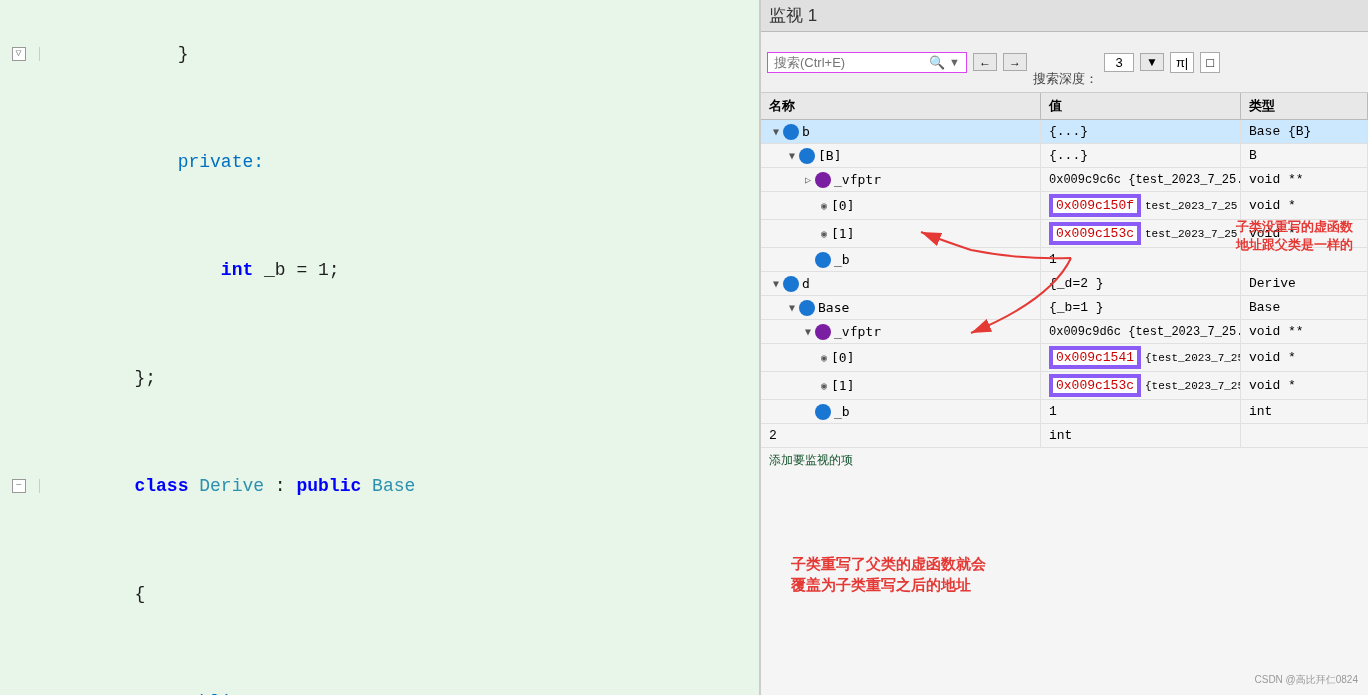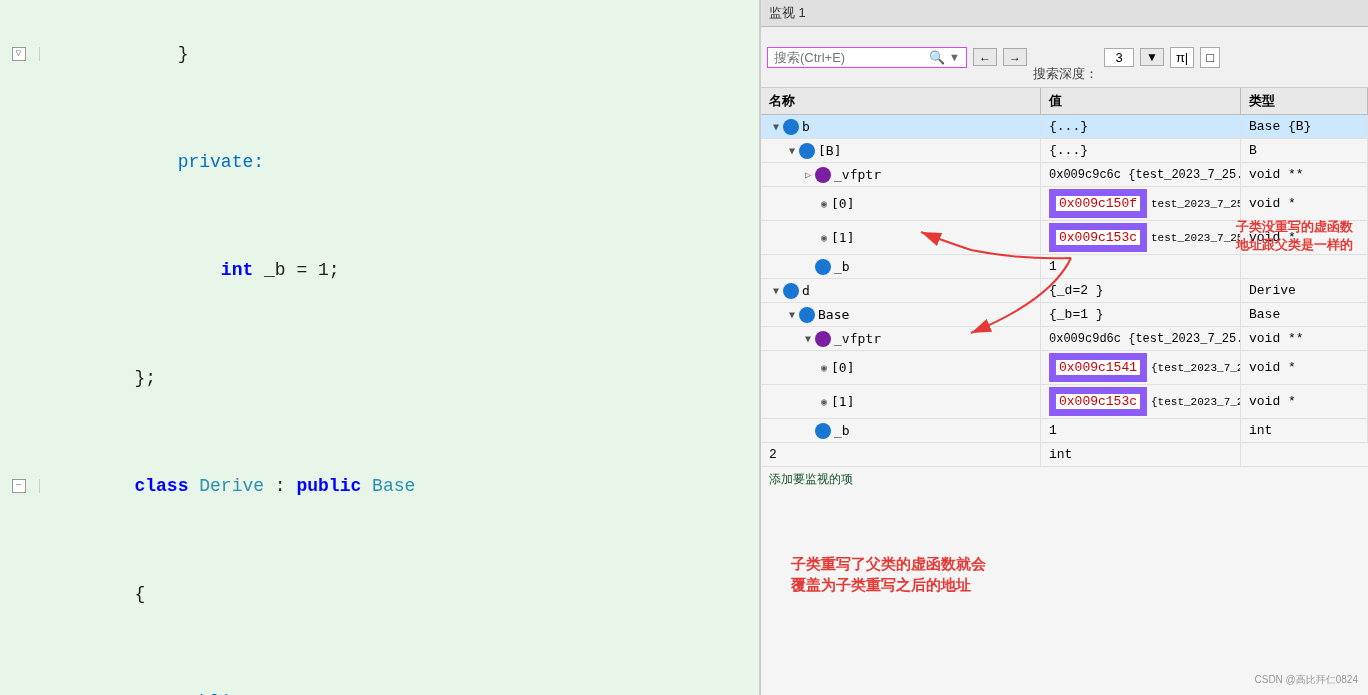--- a/index.html
+++ b/index.html
@@ -81,21 +81,21 @@
       background: #f5f5f5;
       display: flex;
       flex-direction: column;
       border-left: 1px solid #ccc;
       position: relative;
     }
 
     .watch-title-bar {
       background: #e0e0e0;
       padding: 4px 8px;
-      font-size: 13px;
+      font-size: 17px;
       font-family: 'Microsoft YaHei', sans-serif;
       color: #333;
       border-bottom: 1px solid #bbb;
       display: flex;
       align-items: center;
     }
 
     .watch-toolbar {
       display: flex;
       align-items: center;
@@ -217,21 +217,21 @@
       display: inline-block;
       width: 16px;
       height: 16px;
       border-radius: 50%;
       flex-shrink: 0;
       margin-right: 3px;
     }
     .icon-blue { background: #1976d2; }
     .icon-purple { background: #7b1fa2; }
     .value-box {
-      border: 7px solid #8b5cf6;
+      border: 4px solid #8b5cf6;
       padding: 0 3px;
       color: #cc0000;
       background: white;
     }
 
     .add-watch {
       padding: 4px 8px;
       font-size: 12px;
       color: #14532d;
       font-family: 'Microsoft YaHei', sans-serif;

